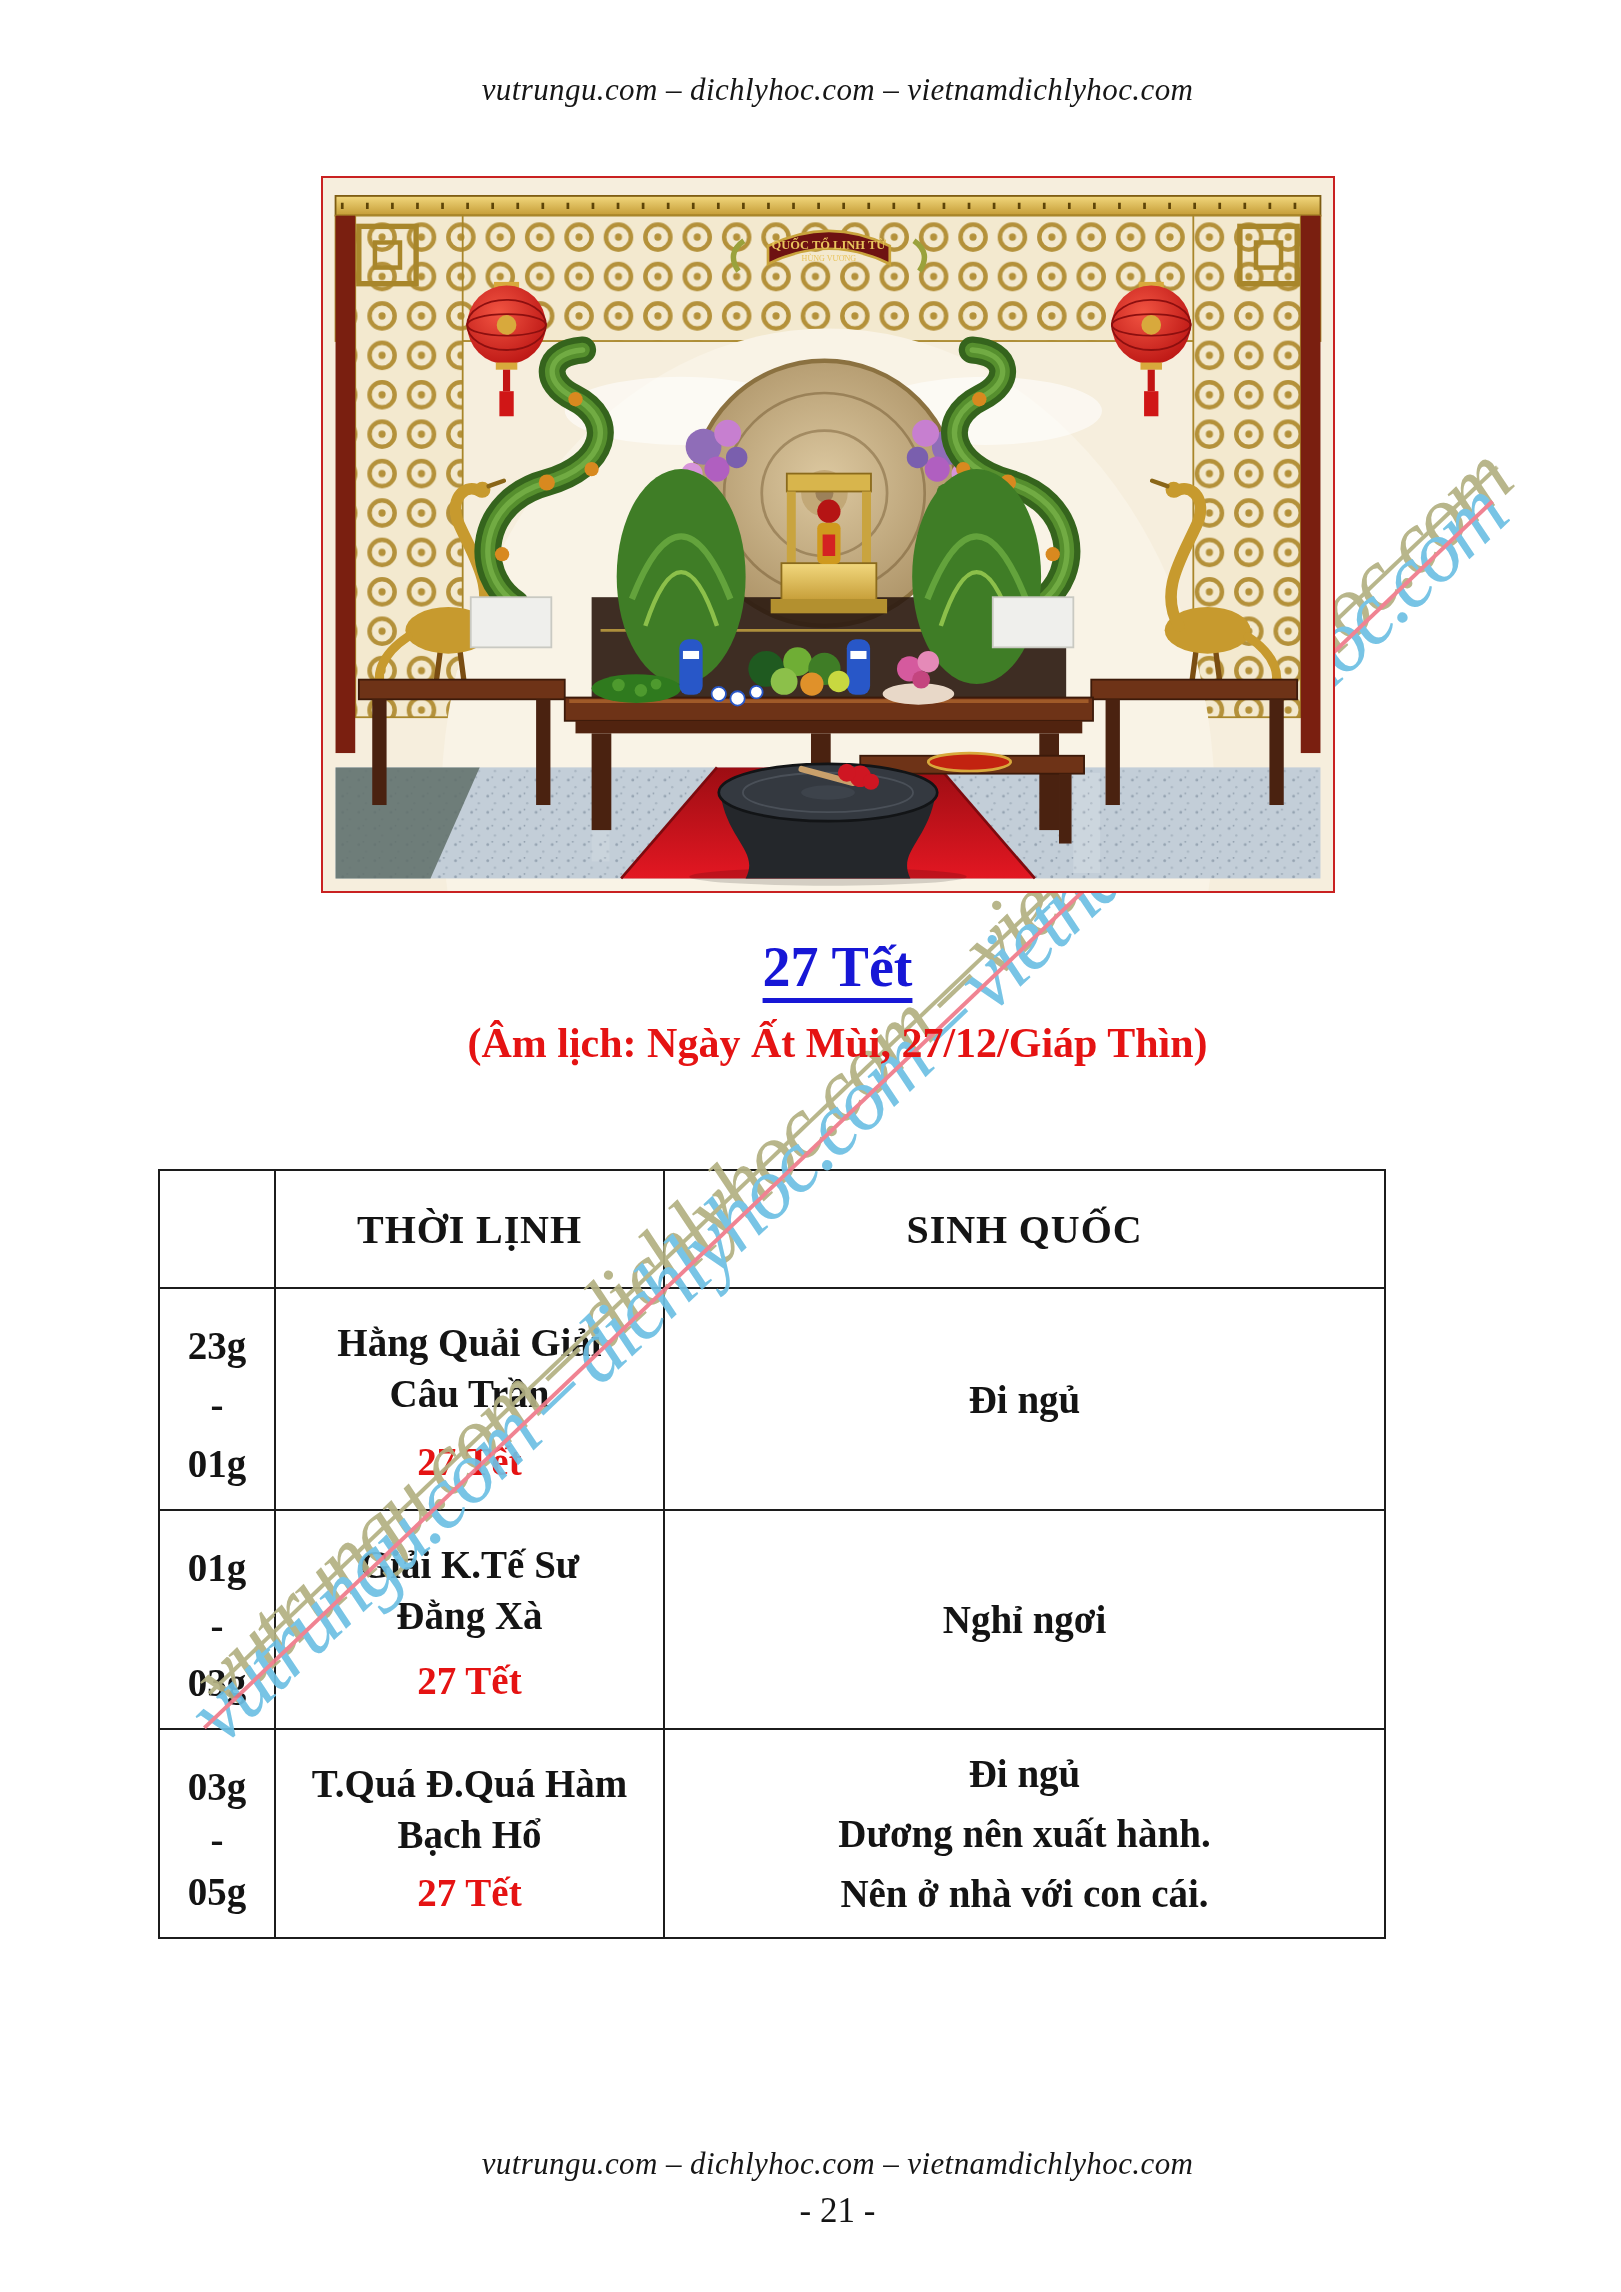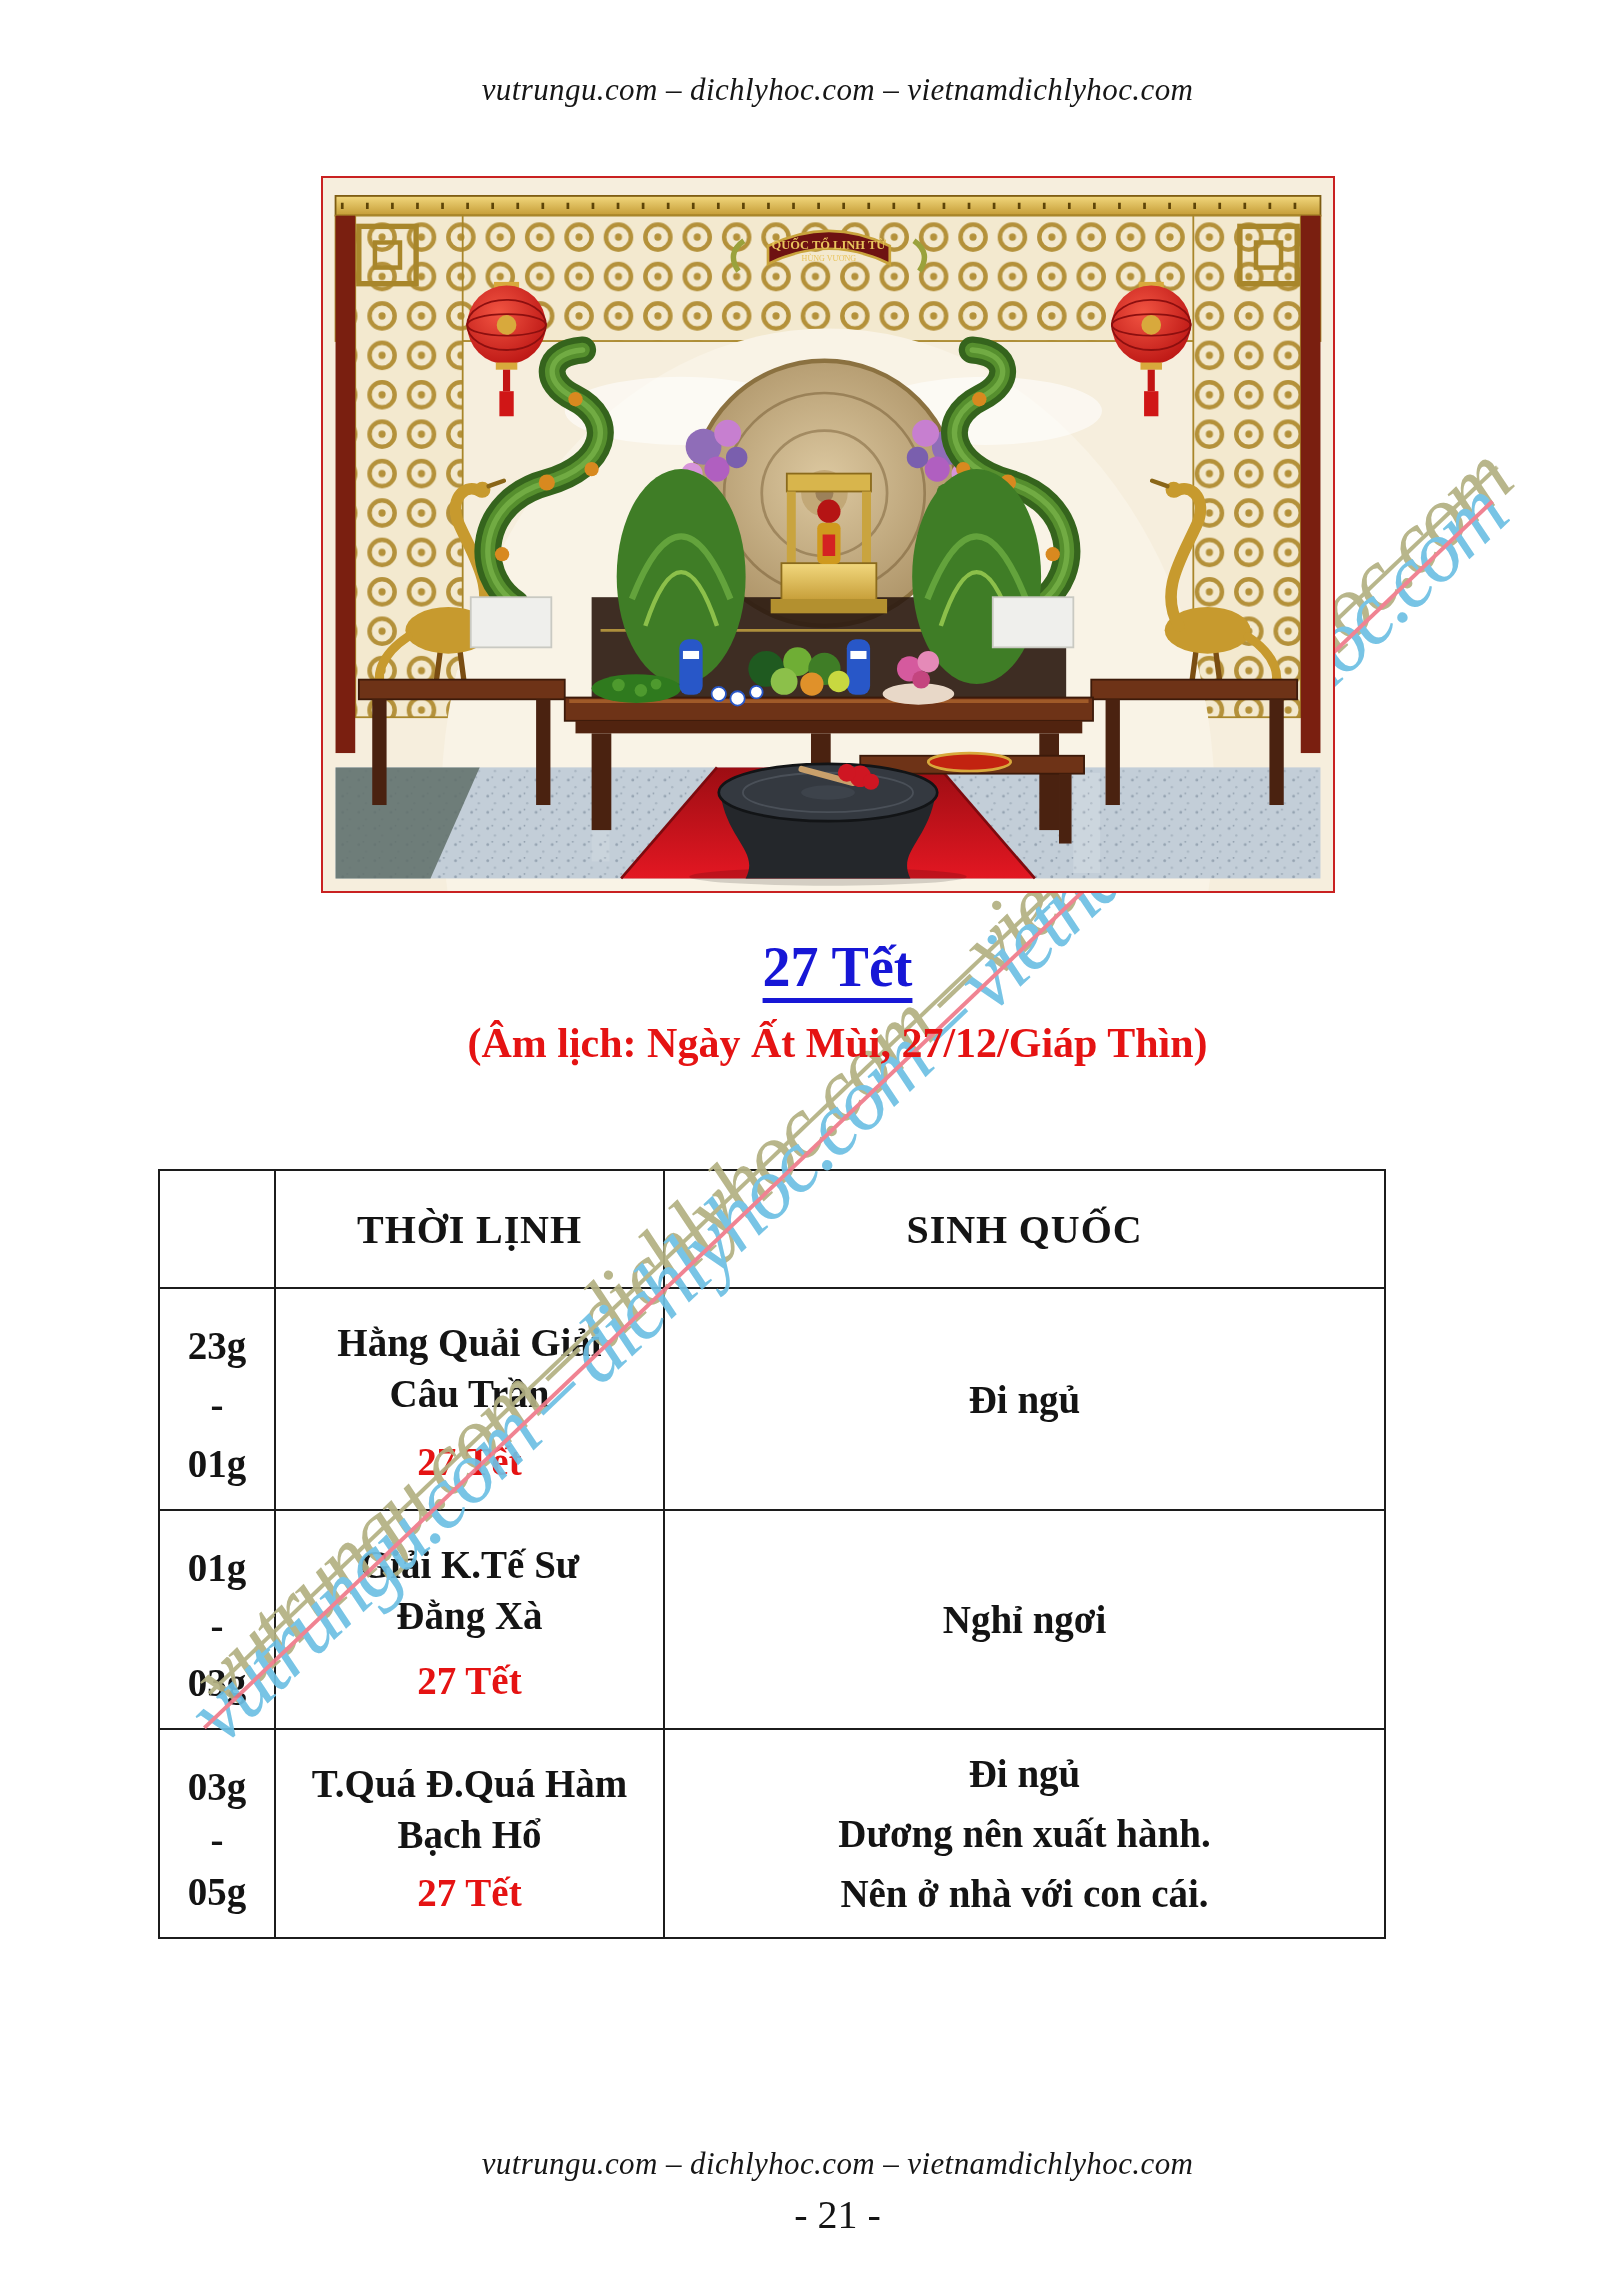--- a/index.html
+++ b/index.html
@@ -26,21 +26,21 @@
   .site-header{
     top:72px;z-index:4;
     font-style:italic;font-size:31px;color:#161616;letter-spacing:0.4px;
   }
   .site-footer{
     top:2146px;z-index:4;
     font-style:italic;font-size:31px;color:#161616;letter-spacing:0.4px;
   }
   .page-number{
     top:2191px;z-index:4;
-    font-size:40px;color:#141414;
+    font-size:35px;color:#141414;
   }
   .photo-frame{
     position:absolute;left:321px;top:176px;width:1010px;height:713px;
     border:2.7px solid var(--photo-border);
     background:#f6eedd;z-index:3;
   }
   .photo-frame svg{display:block;width:100%;height:100%;}
   .day-title{
     top:935px;z-index:4;
   }

